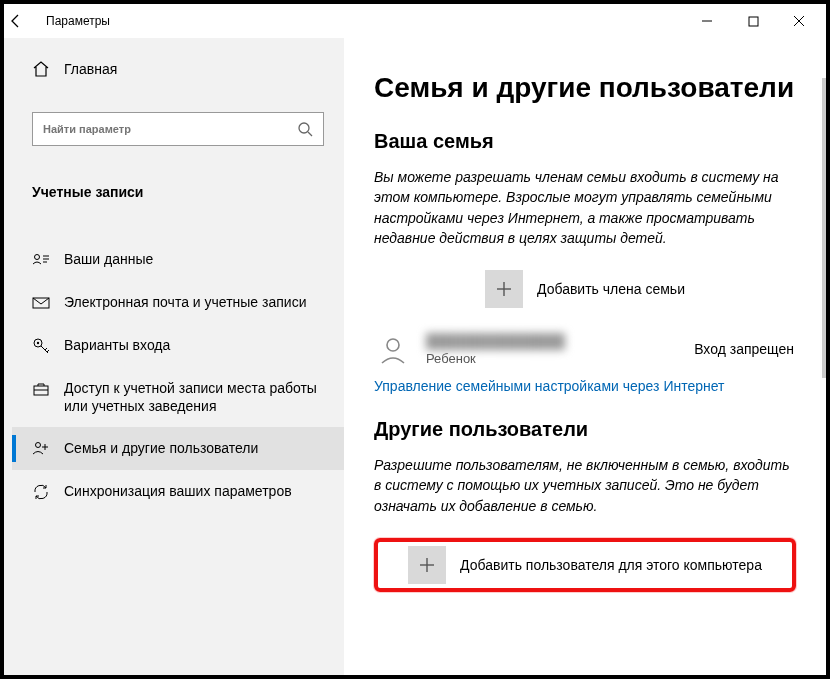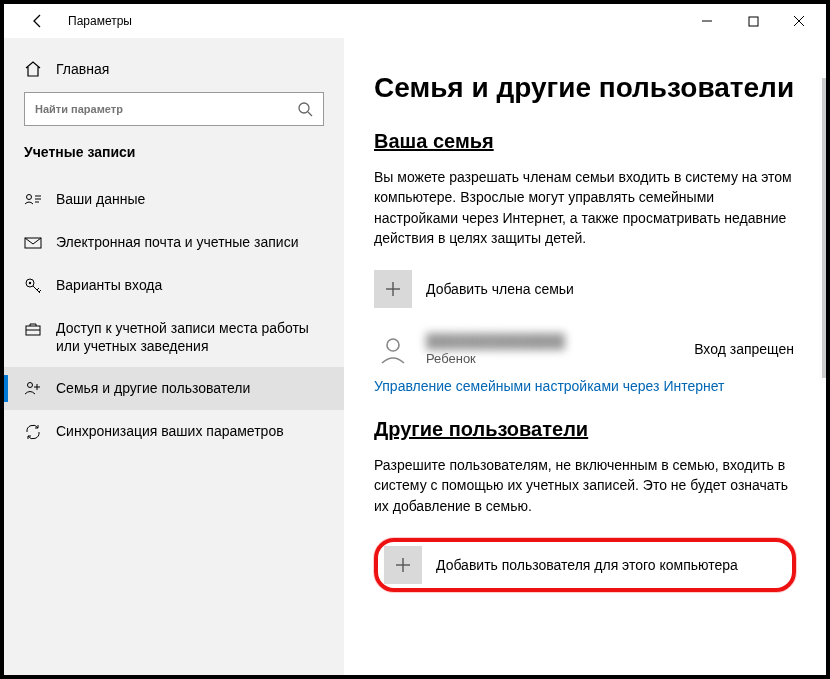--- a/index.html
+++ b/index.html
@@ -1,50 +1,50 @@
 <!DOCTYPE html>
 <html><head>
 <meta charset="utf-8">
 <style>
   * { box-sizing: border-box; margin: 0; padding: 0; }
   body { font-family: "Segoe UI", Tahoma, sans-serif; font-size: 14px; color: #000; background: #fff; }
   .frame { width: 830px; height: 679px; border: 4px solid #000; display: flex; flex-direction: column; overflow: hidden; }
-  .titlebar { height: 34px; display: flex; align-items: center; padding: 0 4px 0 24px; background: #fff; }
+  .titlebar { height: 34px; display: flex; align-items: center; padding: 0 4px 0 2px; background: #fff; }
   .titlebar .back { width: 20px; display: flex; align-items: center; justify-content: center; cursor: pointer; }
   .titlebar .title { margin-left: 20px; font-size: 12px; color: #000; }
   .titlebar .spacer { flex: 1; }
   .winbtn { width: 46px; height: 30px; display: flex; align-items: center; justify-content: center; cursor: pointer; }
   .body { flex: 1; display: flex; overflow: hidden; }
-  .sidebar { width: 340px; background: #f2f2f2; padding: 14px 0 0 0; display: flex; flex-direction: column; }
+  .sidebar { width: 340px; background: #f2f2f2; padding: 14px 0 0 8px; display: flex; flex-direction: column; gap: 20px; }
   .home-row { display: flex; align-items: center; padding: 8px 20px 14px 20px; cursor: pointer; }
   .home-row .icon { width: 32px; display: flex; justify-content: flex-start; }
   .searchbox { margin: 0 20px 18px 20px; height: 34px; border: 1px solid #999; background: #fff; display: flex; align-items: center; padding: 0 10px; }
   .searchbox input { border: none; outline: none; flex: 1; font-size: 11px; background: transparent; font-weight: bold; }
   .searchbox .sicon { color: #666; }
   .cat-label { padding: 0 20px 18px 20px; font-weight: 600; }
   .nav { display: flex; flex-direction: column; }
   .nav-item { display: flex; align-items: flex-start; padding: 12px 20px; cursor: pointer; line-height: 1.3; position: relative; }
   .nav-item .icon { width: 32px; flex-shrink: 0; display: flex; justify-content: flex-start; padding-top: 1px; }
   .nav-item.selected { background: #e1e1e1; }
   .nav-item.selected::before { content: ""; position: absolute; left: 0; top: 8px; bottom: 8px; width: 4px; background: #0078d4; }
   .content { flex: 1; padding: 34px 30px 0 30px; overflow-y: auto; position: relative; }
   .content h1 { font-size: 28px; font-weight: 600; margin-bottom: 26px; }
-  .content h2 { font-size: 20px; font-weight: 600; margin: 8px 0 14px 0; text-decoration: underline; }
+  .content h2 { font-size: 20px; font-weight: 600; margin: 8px 0 14px 0; }
   .content h2.second { margin-top: 24px; }
-  .desc { font-size: 14px; line-height: 1.45; margin-bottom: 22px; max-width: 420px; }
-  .addrow { display: flex; align-items: center; margin-bottom: 22px; cursor: pointer; }
+  .desc { font-size: 14px; line-height: 1.45; margin-bottom: 22px; max-width: 420px; font-style: italic; }
+  .addrow { display: flex; align-items: center; margin-bottom: 22px; cursor: pointer; justify-content: center; }
   .plusbox { width: 38px; height: 38px; background: #d9d9d9; display: flex; align-items: center; justify-content: center; margin-right: 14px; }
   .memberrow { display: flex; align-items: center; margin-bottom: 10px; max-width: 420px; }
   .avatar { width: 38px; height: 38px; display: flex; align-items: center; justify-content: center; margin-right: 14px; color: #666; }
   .memberinfo { flex: 1; }
   .memberinfo .name { filter: blur(4px); color: #999; font-size: 14px; }
   .memberinfo .role { color: #555; font-size: 13px; margin-top: 2px; }
   .status { margin-left: auto; font-size: 14px; }
   .link { color: #0066b4; font-size: 14px; cursor: pointer; margin-bottom: 0; display: inline-block; }
-  .highlight { border: 4px solid #e11; border-radius: 20px; padding: 4px 6px; margin-top: 8px; box-shadow: 0 0 0 1px rgba(255,0,0,0.2); }
+  .highlight { border: 4px solid #e11; border-radius: 6px; padding: 4px 6px; margin-top: 8px; box-shadow: 0 0 0 1px rgba(255,0,0,0.2); }
   .highlight .addrow { margin-bottom: 0; }
   .scrollind { position: absolute; right: 0; top: 40px; width: 4px; height: 300px; background: #ccc; }
   svg { display: block; }
 </style>
 </head>
 <body>
 
 <div class="frame">
   <div class="titlebar">
     <div class="back">

